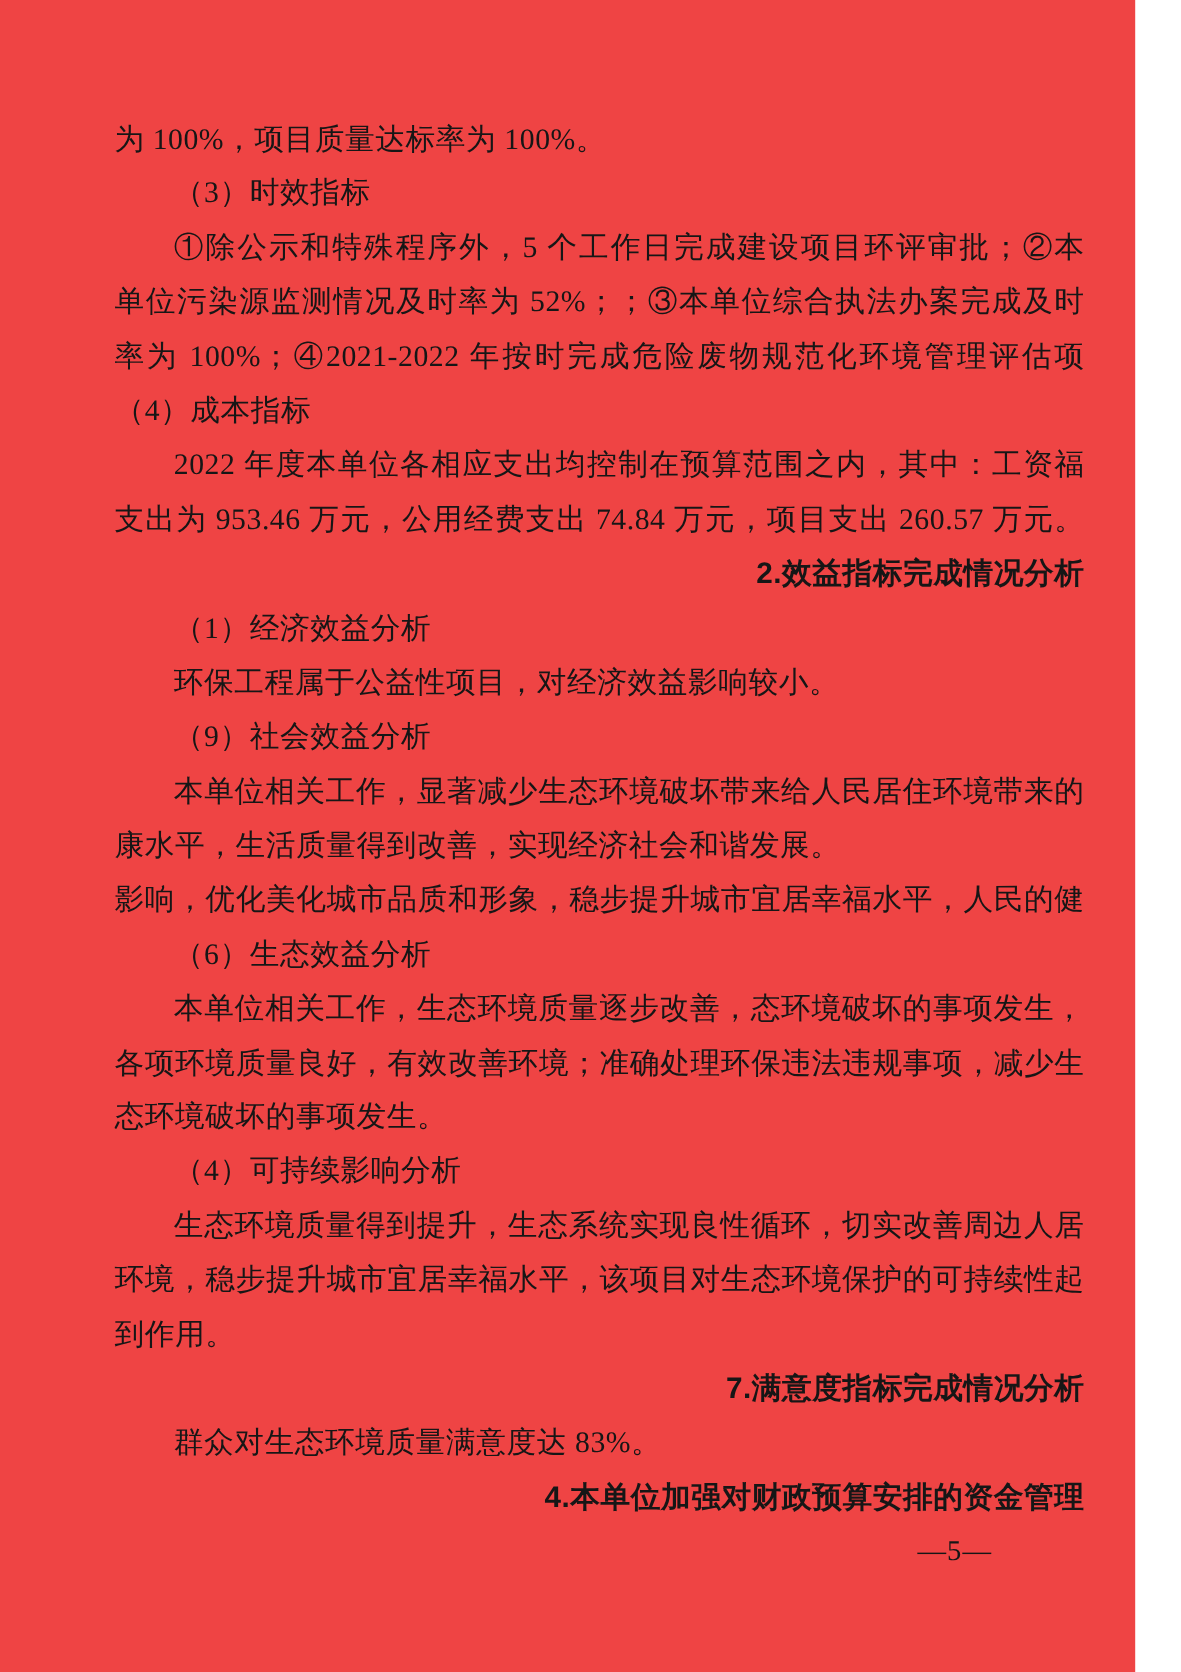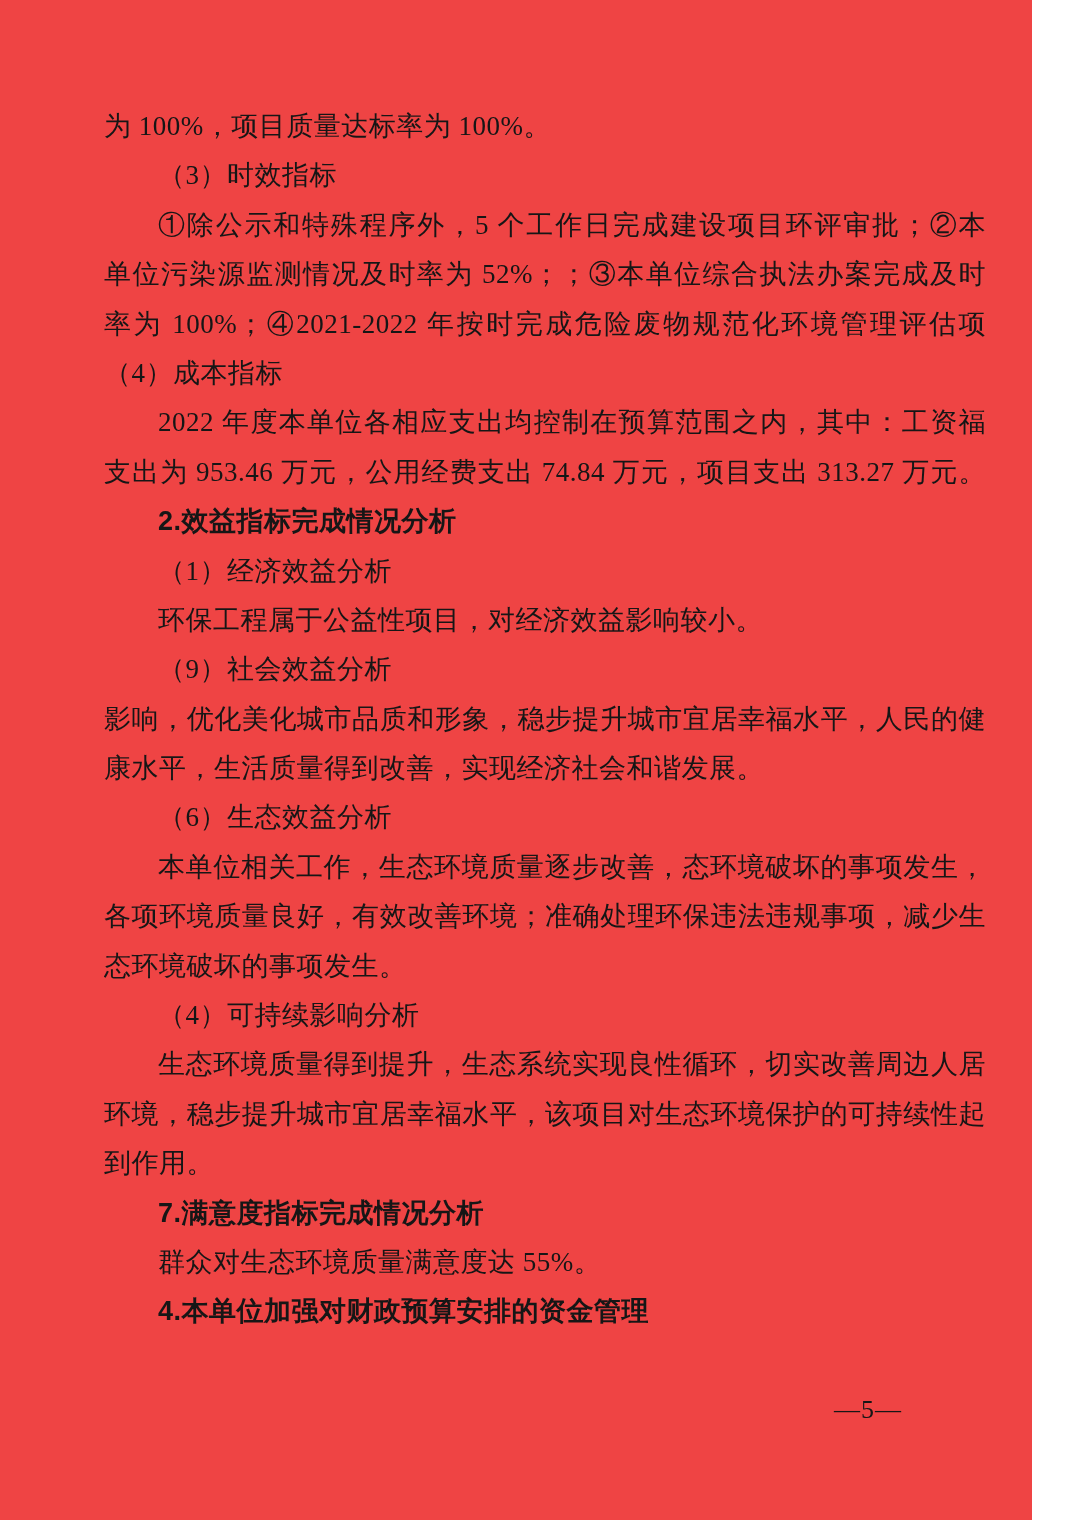--- a/index.html
+++ b/index.html
@@ -35,20 +35,21 @@
   }
   .line.fill {
     text-align: justify;
     text-align-last: justify;
     text-justify: inter-character;
   }
   .line.bold {
     font-weight: 700;
     font-family: "Liberation Sans", "DejaVu Sans", sans-serif;
     font-size: 27px;
+    text-align: right;
   }
   .page-number {
     position: absolute;
     top: 1392px;
     right: 130px;
     font-size: 26px;
     line-height: 36px;
     letter-spacing: 1px;
     color: #161616;
   }
@@ -58,33 +59,34 @@
 
 <div class="page">
   <div class="doc-body">
       <div class="line">为 100%，项目质量达标率为 100%。</div>
       <div class="line indent">（3）时效指标</div>
       <div class="line indent fill">①除公示和特殊程序外，5 个工作日完成建设项目环评审批；②本</div>
       <div class="line fill">单位污染源监测情况及时率为 52%；；③本单位综合执法办案完成及时</div>
       <div class="line fill">率为 100%；④2021-2022 年按时完成危险废物规范化环境管理评估项目。</div>
       <div class="line">（4）成本指标</div>
       <div class="line indent fill">2022 年度本单位各相应支出均控制在预算范围之内，其中：工资福利</div>
-      <div class="line fill">支出为 953.46 万元，公用经费支出 74.84 万元，项目支出 313.27 万元。</div>
+      <div class="line fill">支出为 953.46 万元，公用经费支出 74.84 万元，项目支出 260.57 万元。</div>
       <div class="line indent bold">2.效益指标完成情况分析</div>
       <div class="line indent">（1）经济效益分析</div>
       <div class="line indent">环保工程属于公益性项目，对经济效益影响较小。</div>
       <div class="line indent">（9）社会效益分析</div>
+      <div class="line indent fill">本单位相关工作，显著减少生态环境破坏带来给人民居住环境带来的</div>
+      <div class="line">康水平，生活质量得到改善，实现经济社会和谐发展。</div>
       <div class="line fill">影响，优化美化城市品质和形象，稳步提升城市宜居幸福水平，人民的健</div>
-      <div class="line">康水平，生活质量得到改善，实现经济社会和谐发展。</div>
       <div class="line indent">（6）生态效益分析</div>
       <div class="line indent fill">本单位相关工作，生态环境质量逐步改善，态环境破坏的事项发生，</div>
       <div class="line fill">各项环境质量良好，有效改善环境；准确处理环保违法违规事项，减少生</div>
       <div class="line">态环境破坏的事项发生。</div>
       <div class="line indent">（4）可持续影响分析</div>
       <div class="line indent fill">生态环境质量得到提升，生态系统实现良性循环，切实改善周边人居</div>
       <div class="line fill">环境，稳步提升城市宜居幸福水平，该项目对生态环境保护的可持续性起</div>
       <div class="line">到作用。</div>
       <div class="line indent bold">7.满意度指标完成情况分析</div>
-      <div class="line indent">群众对生态环境质量满意度达 55%。</div>
+      <div class="line indent">群众对生态环境质量满意度达 83%。</div>
       <div class="line indent bold">4.本单位加强对财政预算安排的资金管理</div>
     </div>
   <div class="page-number">—5—</div>
 </div>
 
 </body></html>

